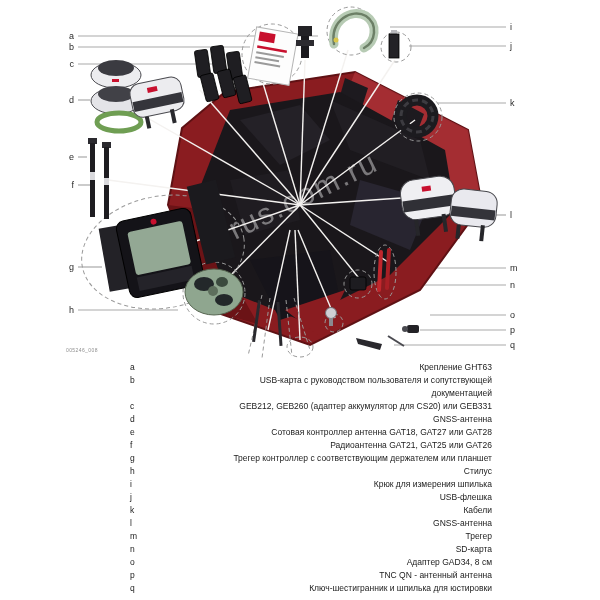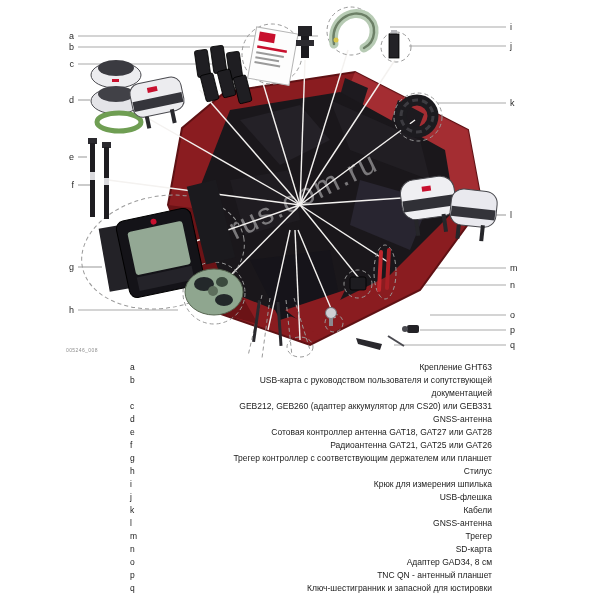--- a/index.html
+++ b/index.html
@@ -300,20 +300,20 @@
       <div class="legend-row">
         <span class="legend-letter">n</span>
         <span class="legend-text">SD-карта</span>
       </div>
       <div class="legend-row">
         <span class="legend-letter">o</span>
         <span class="legend-text">Адаптер GAD34, 8 см</span>
       </div>
       <div class="legend-row">
         <span class="legend-letter">p</span>
-        <span class="legend-text">TNC QN - антенный планшет</span>
+        <span class="legend-text">TNC QN - антенный антенна</span>
       </div>
       <div class="legend-row">
         <span class="legend-letter">q</span>
-        <span class="legend-text">Ключ-шестигранник и запасной для юстировки</span>
+        <span class="legend-text">Ключ-шестигранник и шпилька для юстировки</span>
       </div>
     </div>
 </div>
 
 </body></html>

